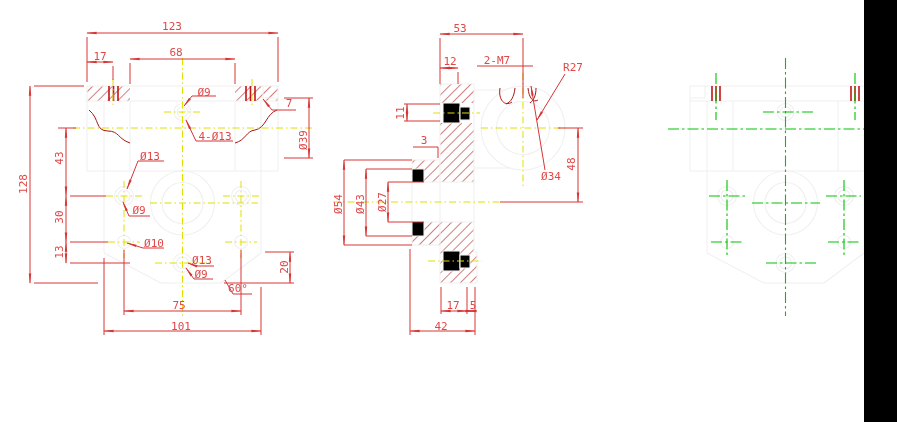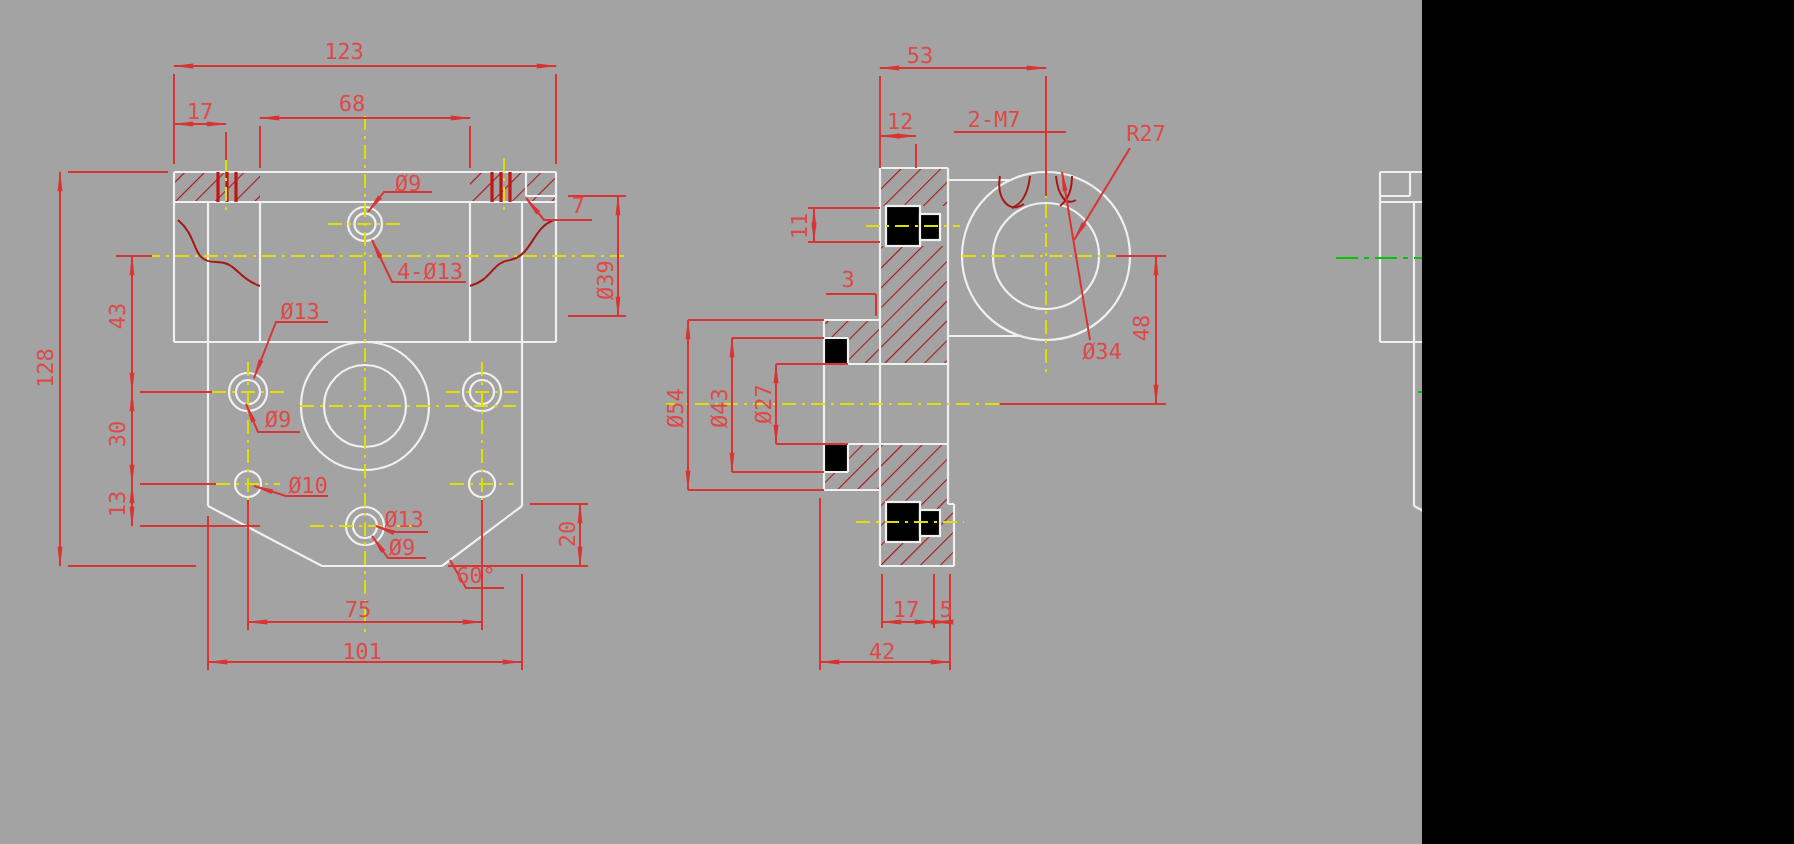--- a/index.html
+++ b/index.html
@@ -1,16 +1,16 @@
 <!DOCTYPE html>
 <html><head>
 <meta charset="utf-8">
 <style>
   html,body{margin:0;padding:0;background:#000;}
-  .stage{position:relative;width:711px;height:422px;background:#a3a3a3;overflow:hidden;
+  .stage{position:relative;width:864px;height:422px;background:#ffffff;overflow:hidden;
          font-family:"DejaVu Sans Mono", monospace;}
   svg{position:absolute;left:0;top:0;}
   .w{stroke:#f0f0f0;stroke-width:1.1;fill:none;}
   .wf{stroke:#f0f0f0;stroke-width:1.1;fill:#000;}
   .r{stroke:#d93434;stroke-width:1;fill:none;}
   .rh{stroke:#a81616;stroke-width:1;fill:none;}
   .rs{stroke:#c41414;stroke-width:1.6;fill:none;}
   .y{stroke:#e0e000;stroke-width:1;fill:none;stroke-dasharray:7 3 1.5 3;}
   .g{stroke:#00c400;stroke-width:1.1;fill:none;stroke-dasharray:11 3 2.5 3;}
   .dim{marker-start:url(#arrS);marker-end:url(#arrE);}

